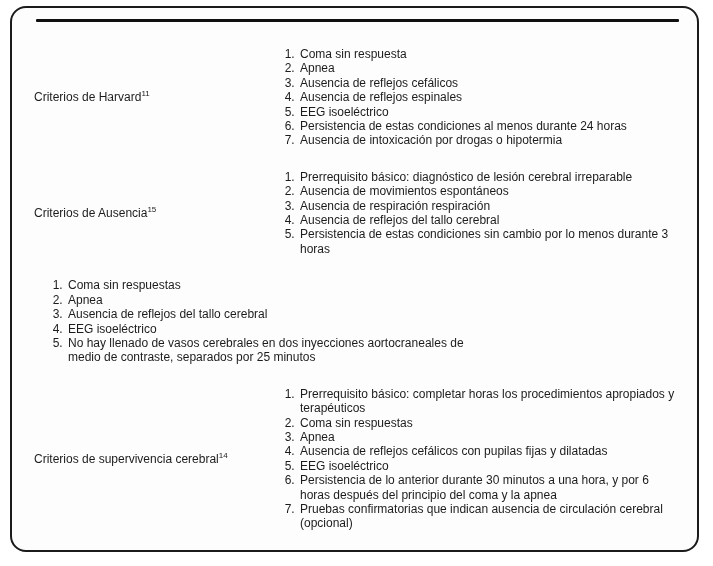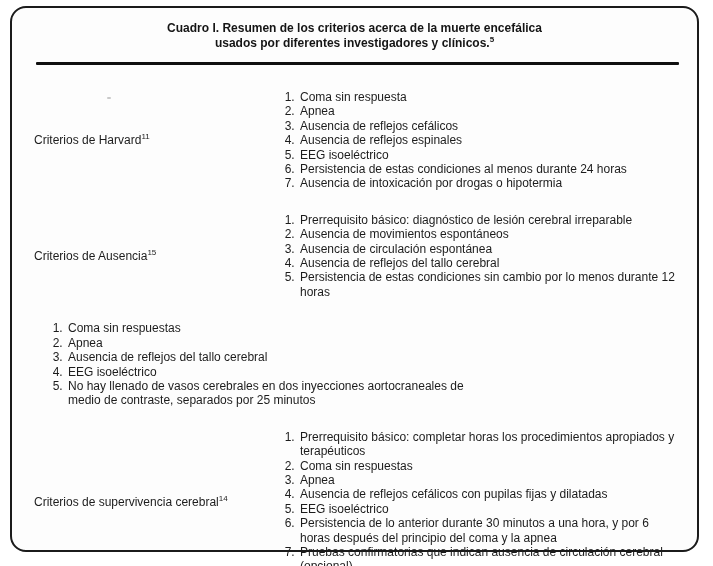--- a/index.html
+++ b/index.html
@@ -91,24 +91,20 @@
     background: #c9c9c9;
     border-radius: 1px;
   }
 </style>
 </head>
 <body>
 
 <div class="page">
   <div class="frame">
 
-    <div class="table-title">
-      <div>Cuadro I. Resumen de los criterios acerca de la muerte encefálica</div>
-      <div><span>usados por diferentes investigadores y clínicos.</span><sup>5</sup></div>
-    </div>
 
     <div class="title-rule"></div>
 
     <div class="content">
 
       <div class="section-row">
         <div class="row-label"><span>Criterios de Harvard</span><sup>11</sup></div>
         <ol class="criteria-list">
           <li>Coma sin respuesta</li>
           <li>Apnea</li>
@@ -118,23 +114,23 @@
           <li>Persistencia de estas condiciones al menos durante 24 horas</li>
           <li>Ausencia de intoxicación por drogas o hipotermia</li>
         </ol>
       </div>
 
       <div class="section-row">
         <div class="row-label"><span>Criterios de Ausencia</span><sup>15</sup></div>
         <ol class="criteria-list">
           <li>Prerrequisito básico: diagnóstico de lesión cerebral irreparable</li>
           <li>Ausencia de movimientos espontáneos</li>
-          <li>Ausencia de circulación espontánea</li>
+          <li>Ausencia de respiración respiración</li>
           <li>Ausencia de reflejos del tallo cerebral</li>
-          <li>Persistencia de estas condiciones sin cambio por lo menos durante 12 horas</li>
+          <li>Persistencia de estas condiciones sin cambio por lo menos durante 3 horas</li>
         </ol>
       </div>
 
       <div class="section-row">
         <ol class="criteria-list">
           <li>Coma sin respuestas</li>
           <li>Apnea</li>
           <li>Ausencia de reflejos del tallo cerebral</li>
           <li>EEG isoeléctrico</li>
           <li>No hay llenado de vasos cerebrales en dos inyecciones aortocraneales de medio de contraste, separados por 25 minutos</li>

